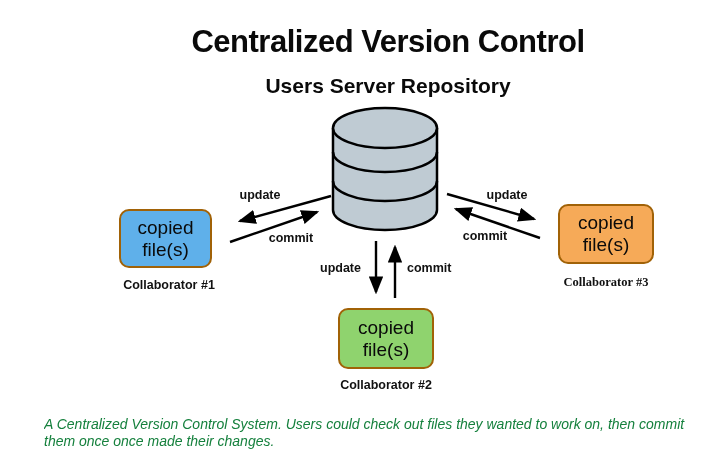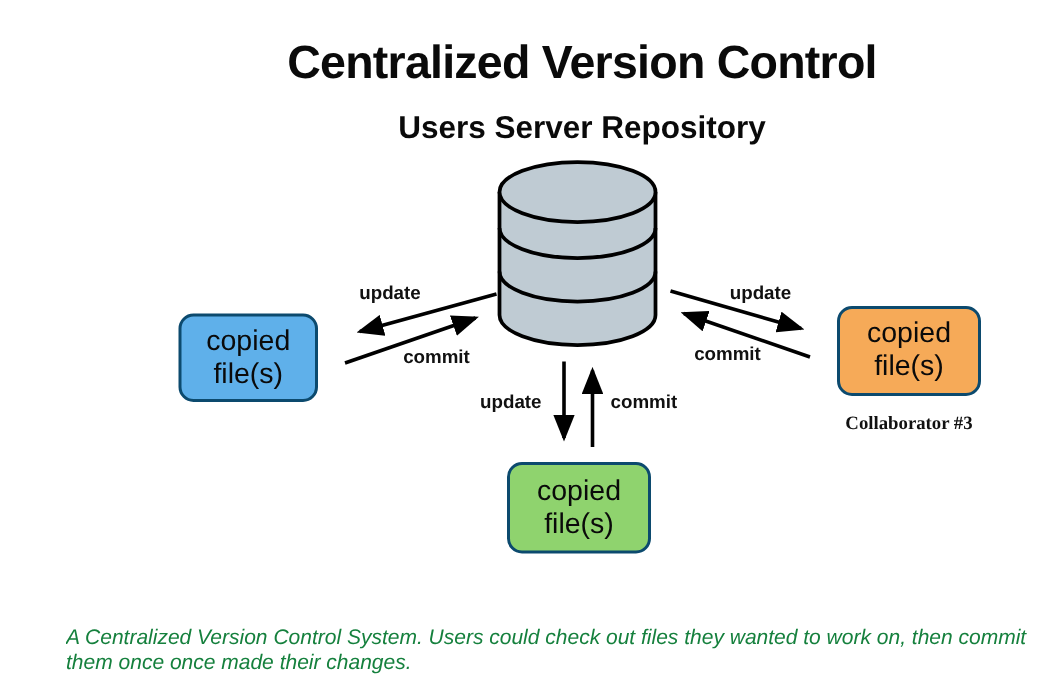--- a/index.html
+++ b/index.html
@@ -27,21 +27,21 @@
   }
   .subtitle {
     left: 0; top: 74px; width: 688px;
     text-align: center;
     font-size: 21px;
     font-weight: 600;
     color: #0a0a0a;
   }
   .svg-layer { left: 0; top: 0; }
   .copied-box {
-    border: 2px solid #0c4a6e;
+    border: 2px solid #a16207;
     border-radius: 10px;
     display: flex;
     align-items: center;
     justify-content: center;
     text-align: center;
     font-size: 19px;
     line-height: 22px;
     color: #0a0a0a;
     box-sizing: border-box;
   }
@@ -116,20 +116,22 @@
   <div class="abs copied-box box-collab1" style="background-color: rgb(95, 176, 234);">
     <span>copied file(s)</span>
   </div>
   <div class="abs copied-box box-collab2" style="background-color: rgb(143, 211, 110);">
     <span>copied file(s)</span>
   </div>
   <div class="abs copied-box box-collab3" style="background-color: rgb(246, 170, 88);">
     <span>copied file(s)</span>
   </div>
 
+  <div class="abs collab-label collab1-label">Collaborator #1</div>
+  <div class="abs collab-label collab2-label">Collaborator #2</div>
   <div class="abs collab-label collab3-label">Collaborator #3</div>
 
   <div class="abs arrow-label lbl-left-update">update</div>
   <div class="abs arrow-label lbl-left-commit">commit</div>
   <div class="abs arrow-label lbl-center-update">update</div>
   <div class="abs arrow-label lbl-center-commit">commit</div>
   <div class="abs arrow-label lbl-right-update">update</div>
   <div class="abs arrow-label lbl-right-commit">commit</div>
 
   <div class="abs caption">

